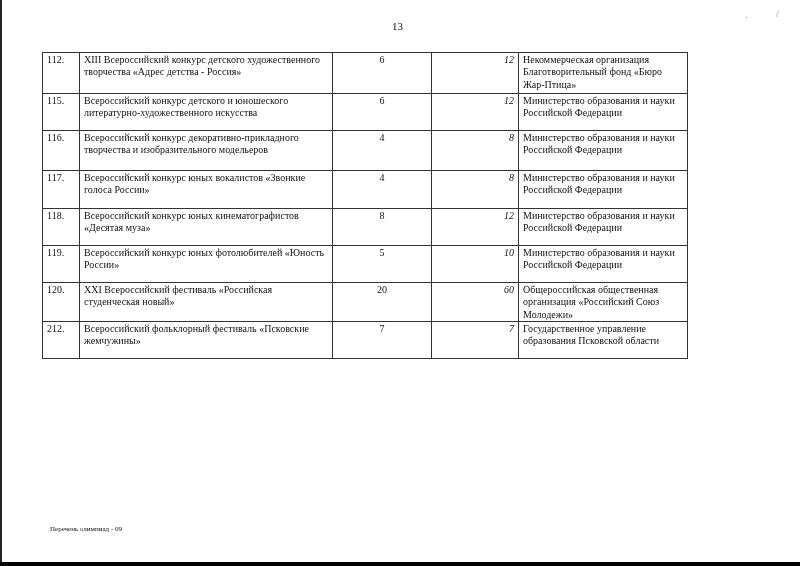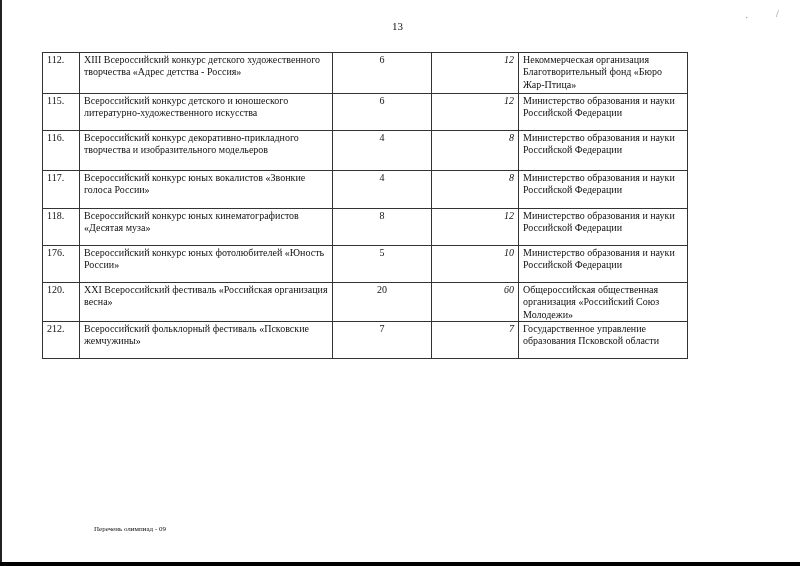--- a/index.html
+++ b/index.html
@@ -16,21 +16,21 @@
     border-collapse:collapse; table-layout:fixed; font-size:10px; line-height:12.3px;
   }
   table.list td {
     border:1.2px solid #333; vertical-align:top; padding:1px 4px 0 4px;
   }
   td.num { width:28px; text-align:left; padding-left:5px; }
   td.name { width:244px; }
   td.q1 { width:90px; text-align:center; }
   td.q2 { width:78px; text-align:right;font-style:italic; }
   td.org { }
-  .footer { position:absolute; left:50px; top:525px; font-size:7px;margin-left:44px; }
+  .footer { position:absolute; left:50px; top:525px; font-size:7px; }
 </style>
 </head>
 <body>
 
 <div class="left-edge"></div>
 <div class="bottom-strip"></div>
 <span class="speck" style="left:745px;top:12px;">·</span>
 <span class="speck" style="left:776px;top:8px;">/</span>
 
 <div class="page-num">13</div>
@@ -66,29 +66,29 @@
         <td class="org">Министерство образования и науки Российской Федерации</td>
       </tr>
       <tr style="height: 37px;">
         <td class="num">118.</td>
         <td class="name">Всероссийский конкурс юных кинематографистов «Десятая муза»</td>
         <td class="q1">8</td>
         <td class="q2">12</td>
         <td class="org">Министерство образования и науки Российской Федерации</td>
       </tr>
       <tr style="height: 37px;">
-        <td class="num">176.</td>
+        <td class="num">119.</td>
         <td class="name">Всероссийский конкурс юных фотолюбителей «Юность России»</td>
         <td class="q1">5</td>
         <td class="q2">10</td>
         <td class="org">Министерство образования и науки Российской Федерации</td>
       </tr>
       <tr style="height: 37px; border-radius: 15px;">
         <td class="num">120.</td>
-        <td class="name">XXI Всероссийский фестиваль «Российская организация весна»</td>
+        <td class="name">XXI Всероссийский фестиваль «Российская студенческая новый»</td>
         <td class="q1">20</td>
         <td class="q2">60</td>
         <td class="org">Общероссийская общественная организация «Российский Союз Молодежи»</td>
       </tr>
       <tr style="height: 37px;">
         <td class="num">212.</td>
         <td class="name">Всероссийский фольклорный фестиваль «Псковские жемчужины»</td>
         <td class="q1">7</td>
         <td class="q2">7</td>
         <td class="org">Государственное управление образования Псковской области</td>

